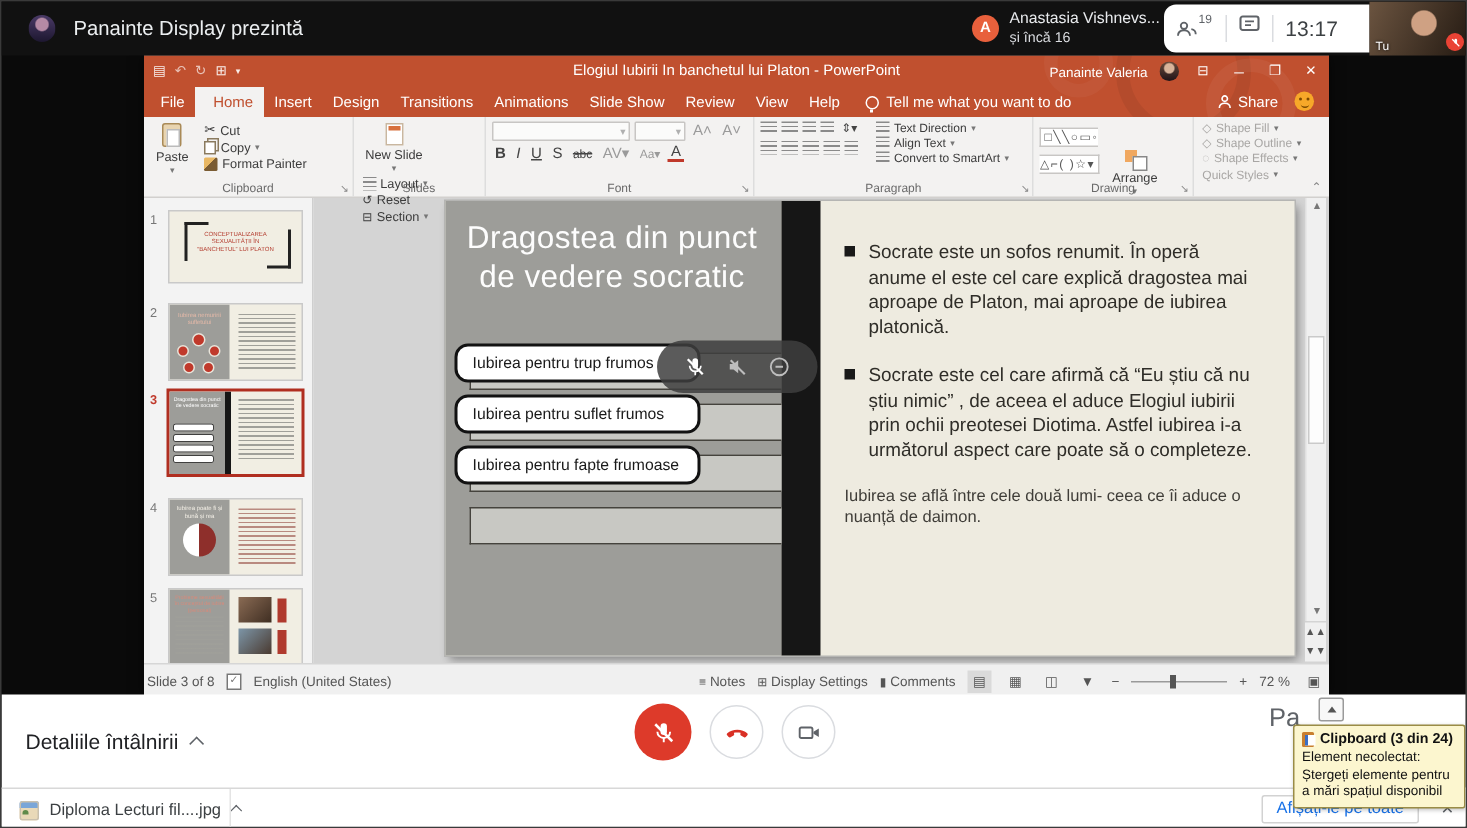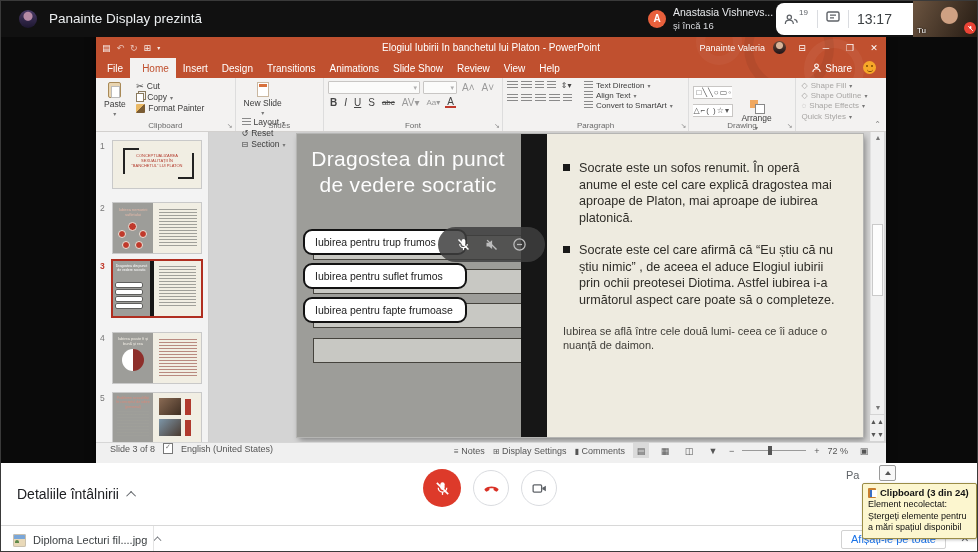--- a/index.html
+++ b/index.html
@@ -113,21 +113,21 @@
   .s-note { font-size:11px; line-height:1.3; color:#3f3d38; margin-top:2px; }
 
   
   .vscroll { position:absolute; left:774px; top:0; width:14px; height:282px; background:#f0f0f0; border-left:1px solid #e0e0e0; }
   .vs-arrow { position:absolute; left:0; width:14px; height:12px; color:#777; font-size:7px; text-align:center; line-height:12px; }
   .vs-thumb { position:absolute; left:1px; top:92px; width:11px; height:72px; background:#fdfdfd; border:1px solid #cacaca; }
   .vs-nav { position:absolute; left:774px; width:14px; height:13px; color:#555; font-size:7px; text-align:center; line-height:13px; background:#f0f0f0; }
 
   
   .sbar { position:absolute; left:0; top:405px; width:790px; height:23px; background:#f0f0f0; border-top:1px solid #d6d6d6;
-     display:flex; align-items:flex-start; font-size:9px; color:#555; padding:0 14px; }
+     display:flex; align-items:center; font-size:9px; color:#555; padding:0 2px; }
   .sbar .lft { display:flex; align-items:center; gap:8px; }
   .sbar .rgt { margin-left:auto; display:flex; align-items:center; gap:8px; }
   .vbtn { width:16px; height:15px; display:flex; align-items:center; justify-content:center; font-size:9px; color:#555; }
   .vbtn.on { background:#dadada; }
   .zoomtrack { width:64px; height:1px; background:#9a9a9a; position:relative; }
   .zoomthumb { position:absolute; left:26px; top:-4px; width:4px; height:9px; background:#555; }
   .spell { width:10px; height:11px; border:1px solid #777; position:relative; background:#fff; }
   .spell::after { content:"✓"; position:absolute; left:1px; top:-1px; font-size:7px; color:#777; }
 
   
@@ -135,21 +135,21 @@
      display:flex; align-items:center; justify-content:center; gap:13px; z-index:30; }
 
   
   .meetbottom { position:absolute; left:0; top:462px; width:978px; height:90px; background:#fff; z-index:20; }
   .details { position:absolute; left:16px; top:14px; height:34px; display:flex; align-items:center; gap:10px; font-size:14px; color:#202124; }
   .chev-up { width:7px; height:7px; border-left:1.6px solid #5f6368; border-top:1.6px solid #5f6368; transform:rotate(45deg) translateY(2px); }
   .callbtns { position:absolute; left:50%; top:6px; transform:translateX(-50%); display:flex; align-items:center; gap:12px; }
   .cbtn { border-radius:50%; display:flex; align-items:center; justify-content:center; }
   .cbtn.red { width:38px; height:38px; background:#dd3a2a; }
   .cbtn.white { width:36px; height:36px; background:#fff; border:1px solid #dadce0; }
-  .partial-pa { position:absolute; left:845px; top:6px; font-size:11px; color:#5f6368; }
+  .partial-pa { position:absolute; left:845px; top:6px; font-size:17px; color:#5f6368; }
   .collectbtn { position:absolute; left:878px; top:2px; width:17px; height:16px; border:1px solid #9a9a9a; background:#f8f8f8; border-radius:2px;
      display:flex; align-items:center; justify-content:center; }
   .uparr { width:0; height:0; border:3px solid rgba(0,0,0,0); border-bottom:4px solid #555; position:relative; top:-2px; }
   .tooltip { position:absolute; left:861px; top:482px; width:115px; background:#fcf6cf; border:1px solid #9a8c46; border-radius:2px;
      padding:3px 5px 4px 5px; z-index:60; box-shadow:1px 1px 3px rgba(0,0,0,.25); }
   .tooltip .tt-title { display:flex; align-items:center; gap:4px; font-size:9.5px; font-weight:bold; color:#111; margin-bottom:1px; }
   .tt-clip { width:8px; height:10px; background:#c87f2f; border-radius:1px; position:relative; flex:none; }
   .tt-clip::after { content:""; position:absolute; left:2px; top:2px; width:5px; height:7px; background:#fff; border-left:2px solid #3a6fc4; }
   .tooltip .tt-body { font-size:9px; line-height:1.3; color:#111; }
   .dlbar { position:absolute; left:0; top:524px; width:978px; height:28px; background:#fff; border-top:1px solid #d8d8d8; z-index:21; }
@@ -234,20 +234,24 @@
         <div class="mtab">File</div>
         <div class="mtab active">Home</div>
         <div class="mtab">Insert</div>
         <div class="mtab">Design</div>
         <div class="mtab">Transitions</div>
         <div class="mtab">Animations</div>
         <div class="mtab">Slide Show</div>
         <div class="mtab">Review</div>
         <div class="mtab">View</div>
         <div class="mtab">Help</div>
+        <div class="tellme">
+          <span class="bulb"></span>
+          <span>Tell me what you want to do</span>
+        </div>
       </div>
       <div class="share">
         <svg width="9" height="10" viewBox="0 0 10 11">
           <circle cx="5" cy="3" r="2" fill="none" stroke="#fff" stroke-width="1.2"></circle>
           <path d="M1 10 C1 7.6 2.7 6.4 5 6.4 C7.3 6.4 9 7.6 9 10" fill="none" stroke="#fff" stroke-width="1.2"></path>
         </svg>
         <span>Share</span>
       </div>
     </div>
     <div class="smiley"></div>

